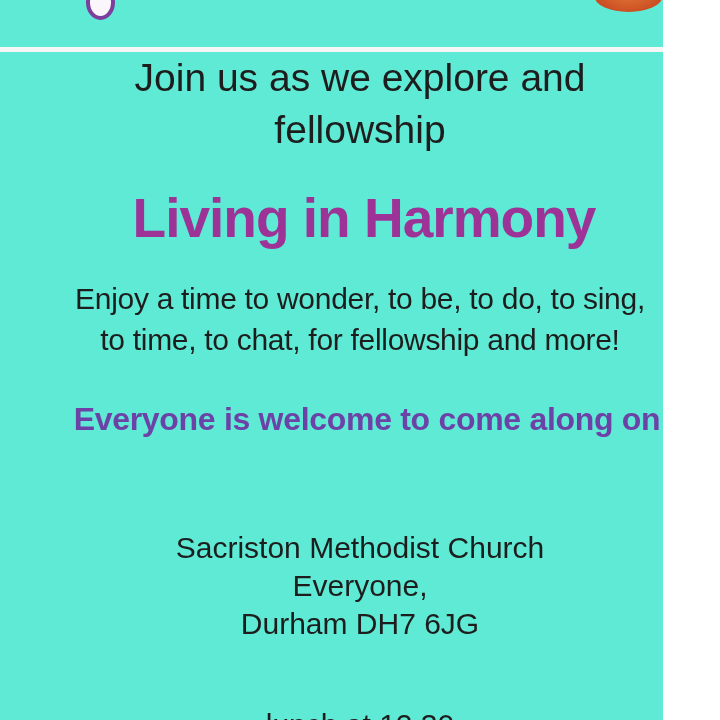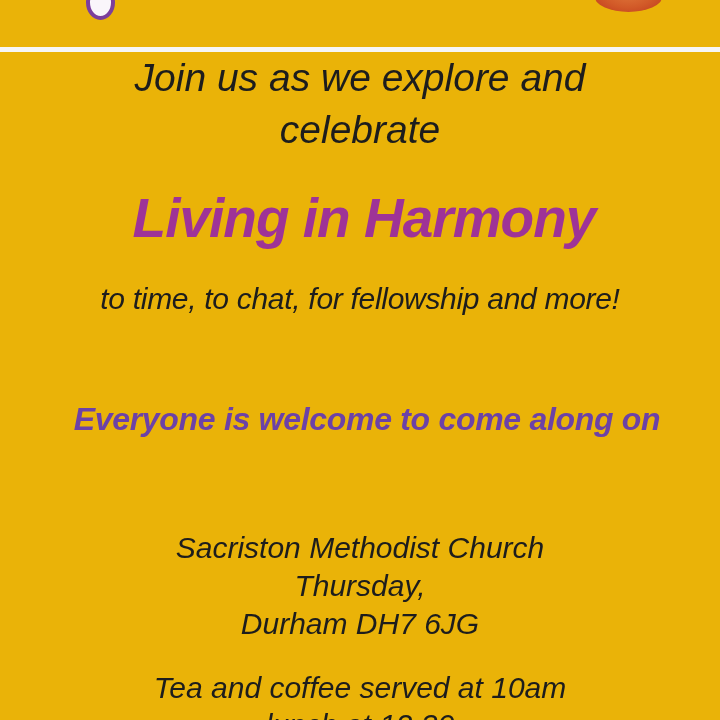--- a/index.html
+++ b/index.html
@@ -3,25 +3,24 @@
 <meta charset="utf-8">
 <style>
   html, body {
     margin: 0;
     padding: 0;
     background: #ffffff;
     font-family: "Liberation Sans", "DejaVu Sans", sans-serif;
   }
   .flyer {
     position: relative;
-    width: 720px;
+    width: 663px;
     height: 720px;
-    background: #eab308;
+    background: #5eead4;
     overflow: hidden;
-    font-style: italic;
   }
   .centered {
     position: absolute;
     left: 0;
     width: 720px;
     text-align: center;
   }
   
   .logo-left {
     position: absolute;
@@ -120,35 +119,35 @@
 <body>
 
 <div class="flyer">
 
   <div class="logo-left"></div>
   <div class="logo-right"></div>
   <div class="divider"></div>
 
   <div class="centered intro">
     <div>Join us as we explore and</div>
-    <div>celebrate</div>
+    <div>fellowship</div>
   </div>
 
   <h1 class="centered title">Living in Harmony</h1>
 
   <div class="centered desc">
+    <div>Enjoy a time to wonder, to be, to do, to sing,</div>
     <div>to time, to chat, for fellowship and more!</div>
   </div>
 
   <div class="centered welcome">Everyone is welcome to come along on</div>
 
 
   <div class="centered address">
     <div>Sacriston Methodist Church</div>
-    <div>Thursday,</div>
+    <div>Everyone,</div>
     <div>Durham DH7 6JG</div>
   </div>
 
-  <div class="centered tea">Tea and coffee served at 10am</div>
 
   <div class="centered cutoff">lunch at 12.30</div>
 
 </div>
 
 </body></html>

